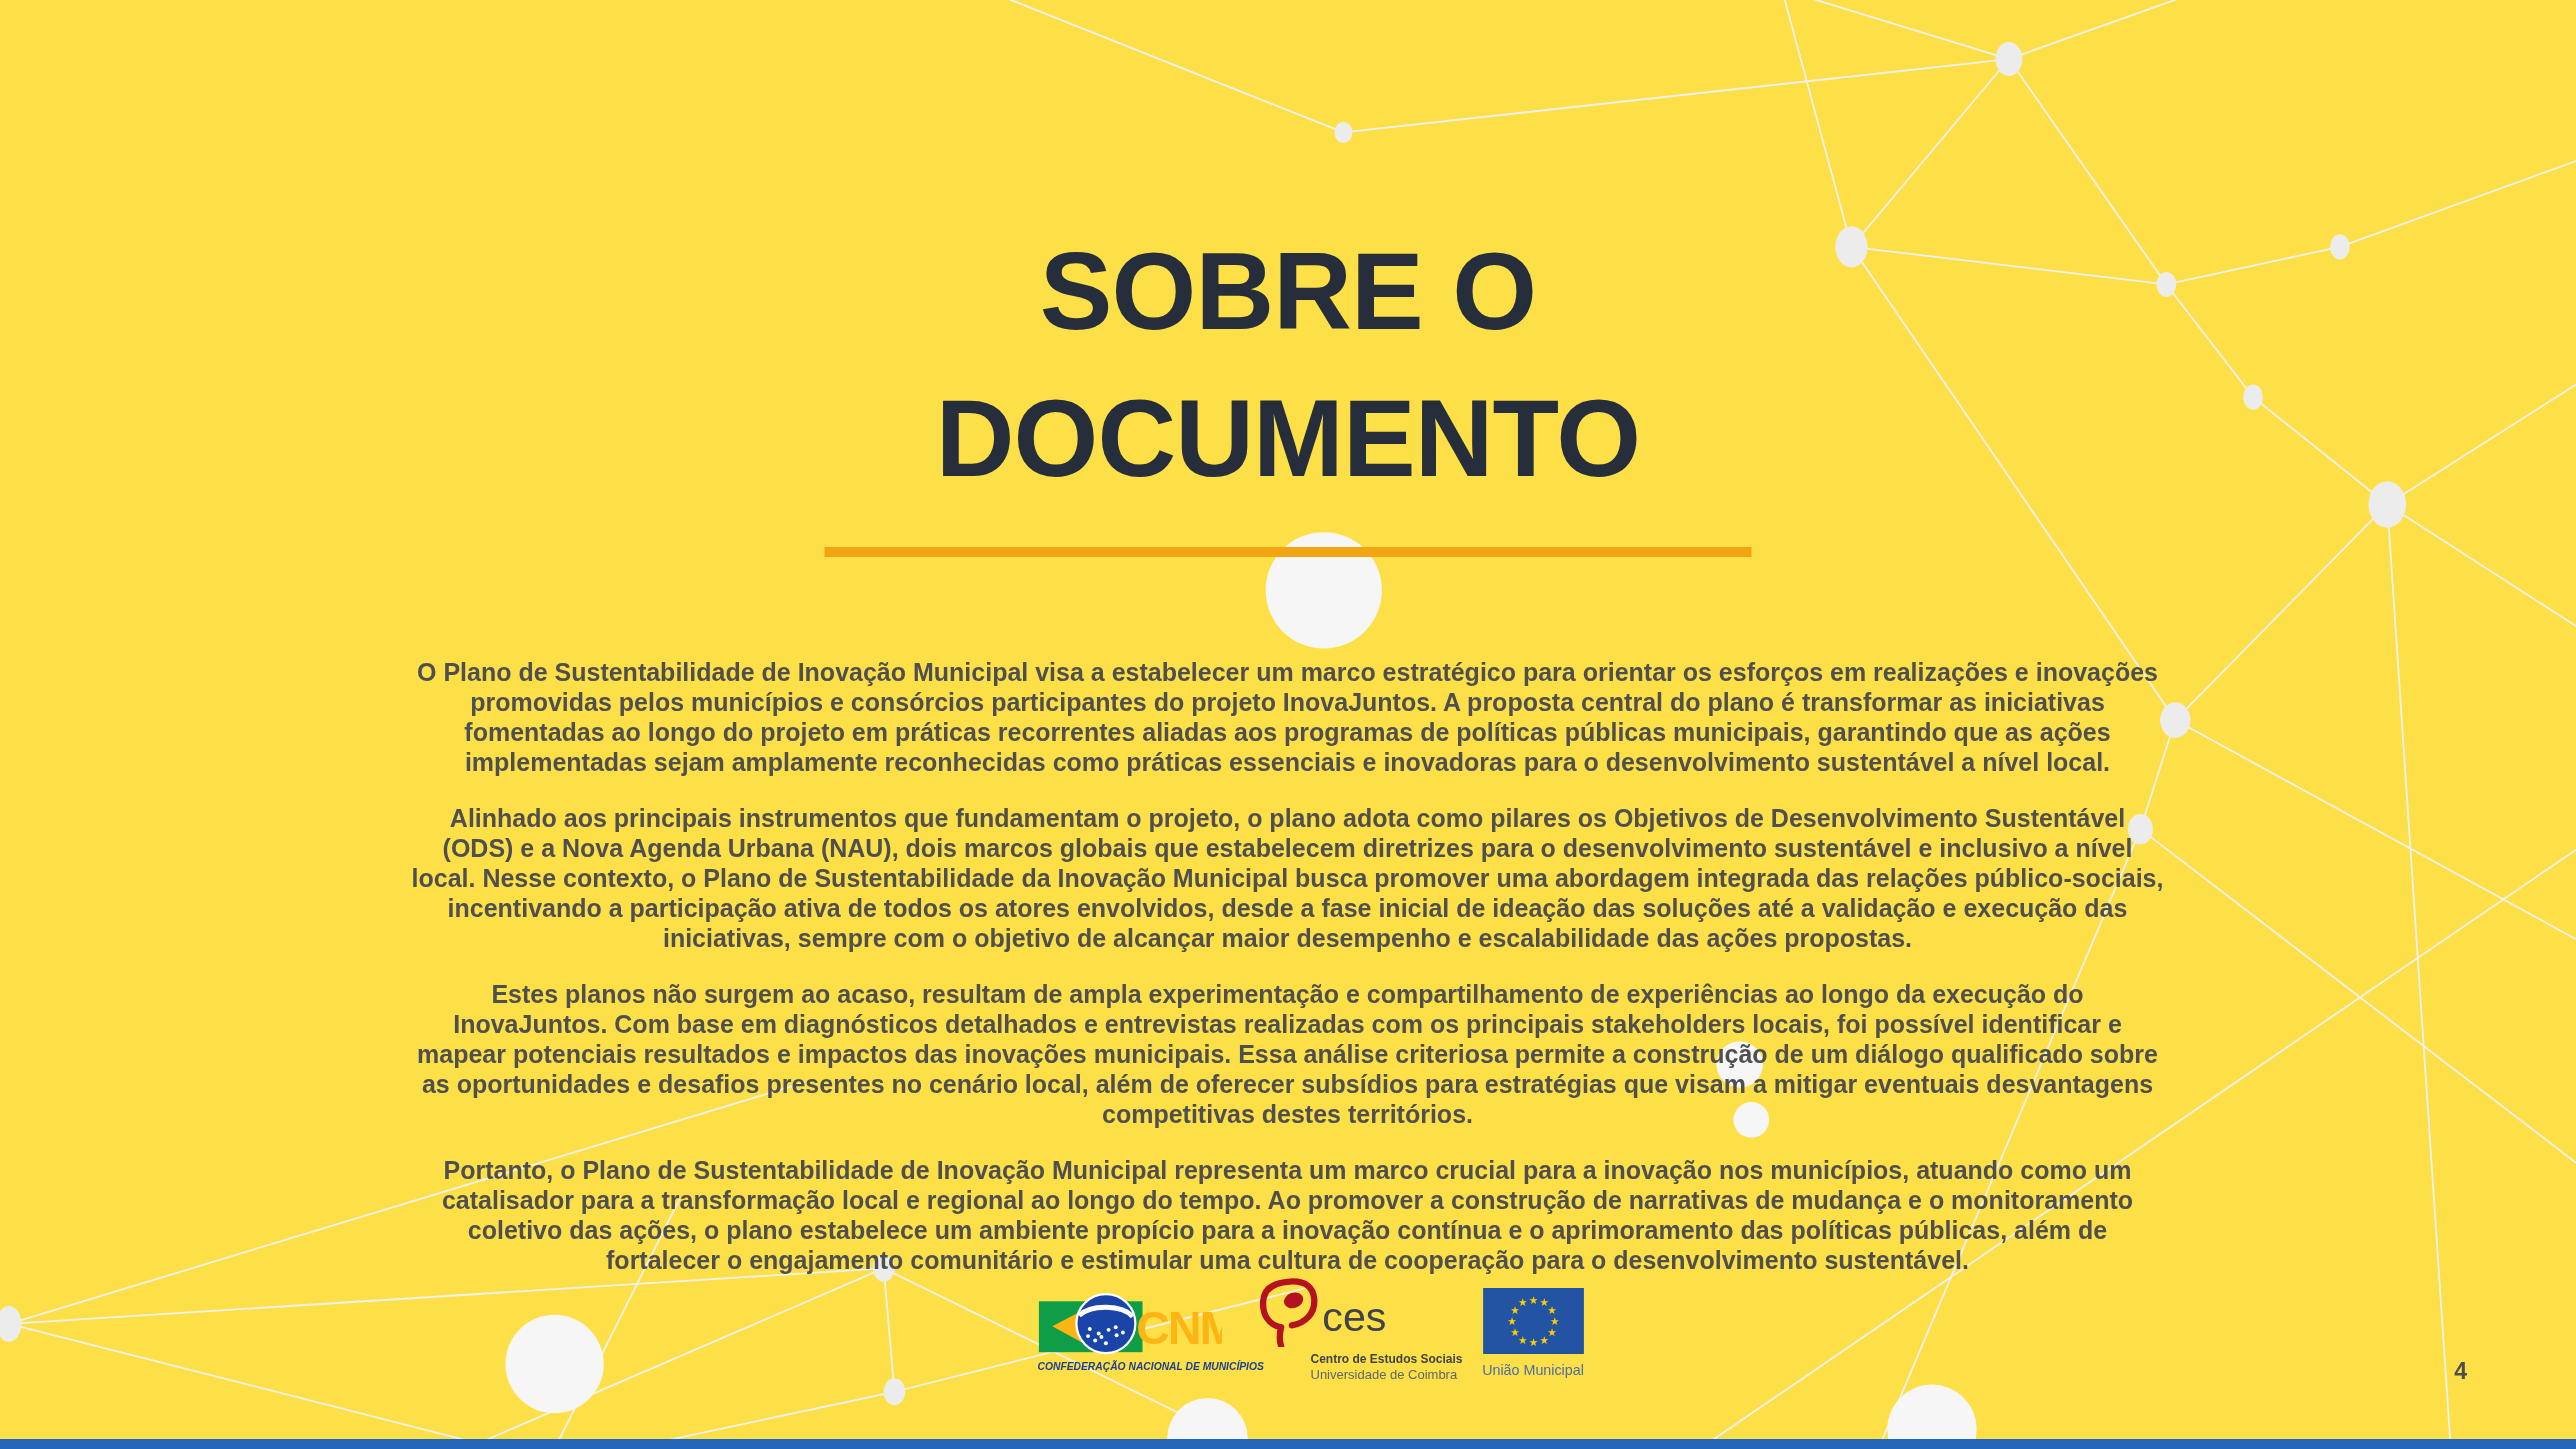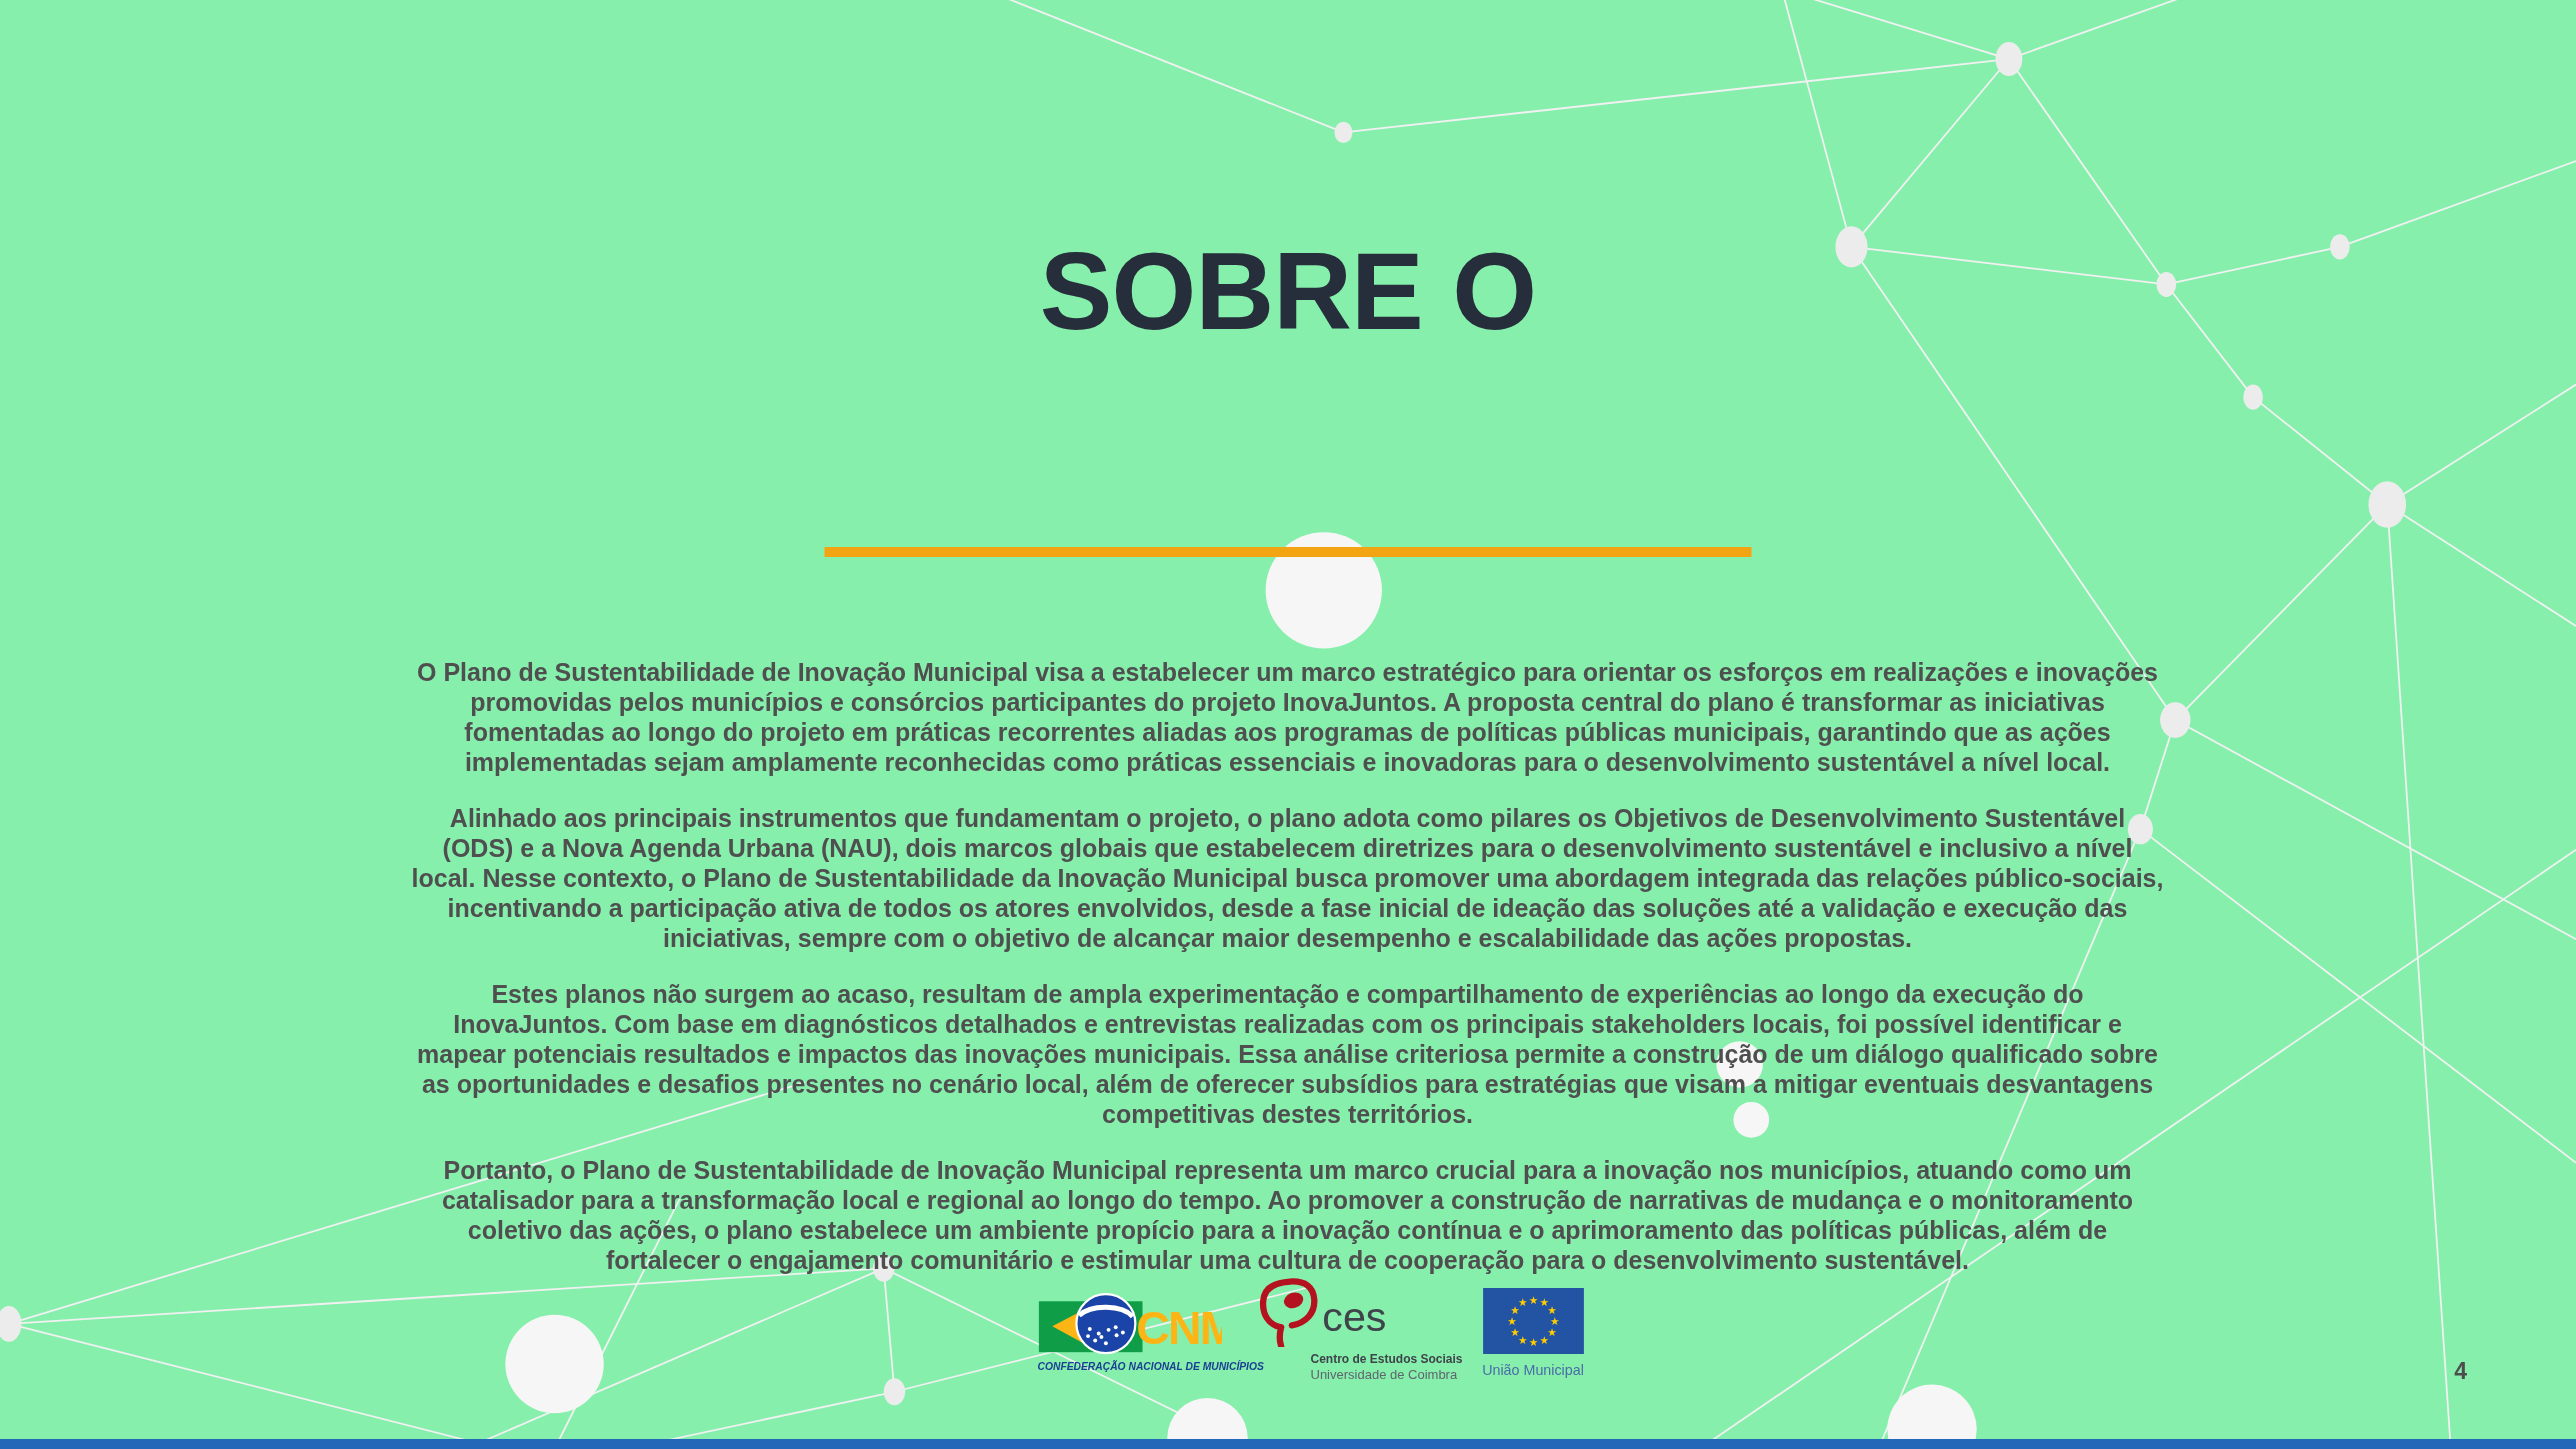--- a/index.html
+++ b/index.html
@@ -1,19 +1,19 @@
 <!DOCTYPE html>
 <html style="font-size:14.3px"><head>
 <meta charset="utf-8">
 <style>
   html,body{margin:0;padding:0;background:#ffffff;}
   .slide{
     position:relative;
     width:2576px;height:1449px;
-    background:#86efac;
+    background:#fde047;
     overflow:hidden;
     font-family:"Liberation Sans", sans-serif;
   }
   .bg-decor{position:absolute;left:0;top:0;width:2576px;height:1449px;z-index:0;}
   .layer{position:absolute;z-index:1;}
 
   
   .title{
     left:0;top:218px;width:100%;
     text-align:center;
@@ -142,20 +142,21 @@
       <circle cx="1350" cy="1608" r="45"></circle>
       <circle cx="2160" cy="1598" r="50"></circle>
       <circle cx="1945" cy="1190" r="26"></circle>
       <circle cx="1958" cy="1252" r="20"></circle>
       <circle cx="1480" cy="660" r="65"></circle>
     </g>
   </svg>
 
   <div class="layer title">
     <div>SOBRE O</div>
+    <div>DOCUMENTO</div>
   </div>
   <div class="layer title-underline"></div>
 
   <div class="layer body-text">
     <p>O Plano de Sustentabilidade de Inovação Municipal visa a estabelecer um marco estratégico para orientar os esforços em realizações e inovações promovidas pelos municípios e consórcios participantes do projeto InovaJuntos. A proposta central do plano é transformar as iniciativas fomentadas ao longo do projeto em práticas recorrentes aliadas aos programas de políticas públicas municipais, garantindo que as ações implementadas sejam amplamente reconhecidas como práticas essenciais e inovadoras para o desenvolvimento sustentável a nível local.</p>
     <p>Alinhado aos principais instrumentos que fundamentam o projeto, o plano adota como pilares os Objetivos de Desenvolvimento Sustentável (ODS) e a Nova Agenda Urbana (NAU), dois marcos globais que estabelecem diretrizes para o desenvolvimento sustentável e inclusivo a nível local. Nesse contexto, o Plano de Sustentabilidade da Inovação Municipal busca promover uma abordagem integrada das relações público-sociais, incentivando a participação ativa de todos os atores envolvidos, desde a fase inicial de ideação das soluções até a validação e execução das iniciativas, sempre com o objetivo de alcançar maior desempenho e escalabilidade das ações propostas.</p>
     <p>Estes planos não surgem ao acaso, resultam de ampla experimentação e compartilhamento de experiências ao longo da execução do InovaJuntos. Com base em diagnósticos detalhados e entrevistas realizadas com os principais stakeholders locais, foi possível identificar e mapear potenciais resultados e impactos das inovações municipais. Essa análise criteriosa permite a construção de um diálogo qualificado sobre as oportunidades e desafios presentes no cenário local, além de oferecer subsídios para estratégias que visam a mitigar eventuais desvantagens competitivas destes territórios.</p>
     <p>Portanto, o Plano de Sustentabilidade de Inovação Municipal representa um marco crucial para a inovação nos municípios, atuando como um catalisador para a transformação local e regional ao longo do tempo. Ao promover a construção de narrativas de mudança e o monitoramento coletivo das ações, o plano estabelece um ambiente propício para a inovação contínua e o aprimoramento das políticas públicas, além de fortalecer o engajamento comunitário e estimular uma cultura de cooperação para o desenvolvimento sustentável.</p>
   </div>
 

